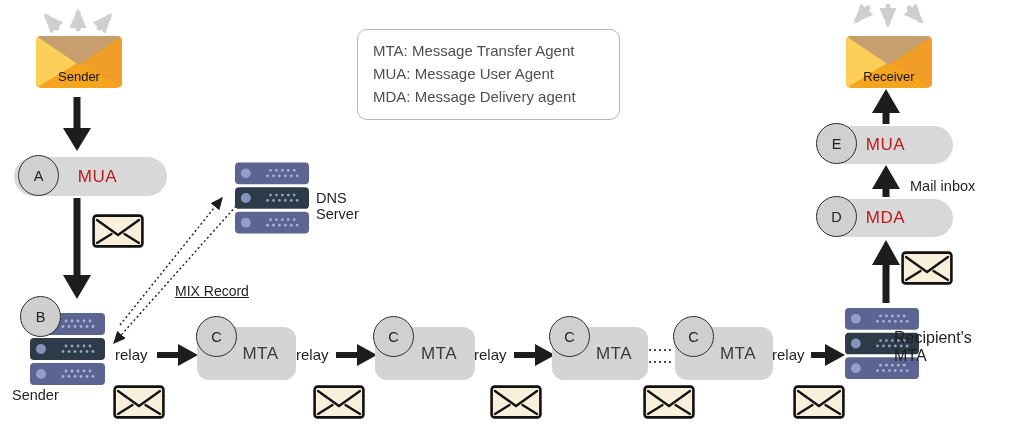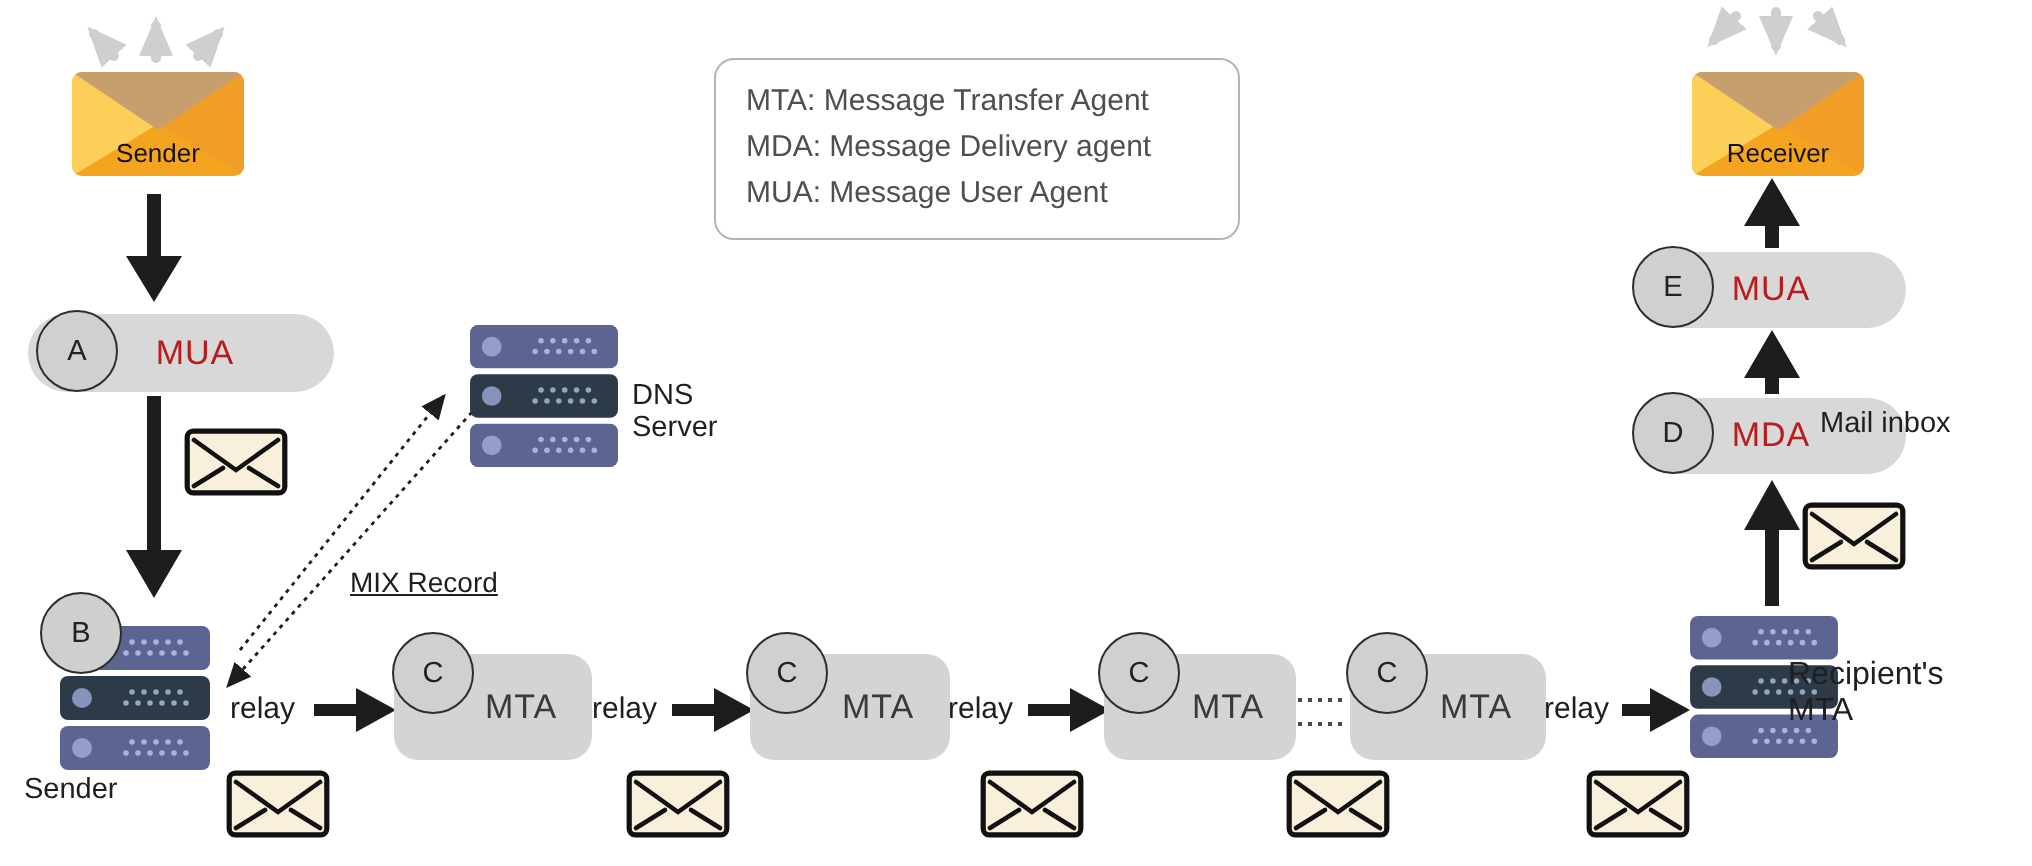--- a/index.html
+++ b/index.html
@@ -103,22 +103,22 @@
     </g>
 
     <g stroke="#4a4a4a" stroke-width="2" stroke-dasharray="2 3">
       <line x1="649" y1="350" x2="673" y2="350"></line>
       <line x1="649" y1="362" x2="673" y2="362"></line>
     </g>
   </svg>
 
   <div class="legend">
     <div>MTA: Message Transfer Agent</div>
+    <div>MUA: Message User Agent</div>
     <div>MDA: Message Delivery agent</div>
-    <div>MUA: Message User Agent</div>
   </div>
 
   <div class="big-env" style="left:36px;top:36px;">
     <svg width="86" height="52" viewBox="0 0 86 52">
       <defs>
           <clipPath id="envclip1">
             <rect x="0" y="0" width="86" height="52" rx="5"></rect>
           </clipPath>
         </defs>
       <g clip-path="url(#envclip1)">
@@ -373,21 +373,21 @@
     <span>D</span>
   </div>
 
   <div class="pill" style="left:818px;top:126px;width:135px;height:38px;">
     <span>MUA</span>
   </div>
   <div class="badge" style="left:816px;top:123px;">
     <span>E</span>
   </div>
 
-  <div class="lbl" style="left:910px;top:178px;font-size:14.5px;margin-top:26px;">Mail inbox</div>
+  <div class="lbl" style="left:910px;top:178px;font-size:14.5px;">Mail inbox</div>
 
   <svg class="env-icon" style="left:92px;top:214px;" width="52" height="34" viewBox="0 0 52 34">
     <rect x="1.6" y="1.6" width="48.8" height="30.8" rx="3" fill="#f8f0da" stroke="#111" stroke-width="2.6"></rect>
     <path d="M5,6 L26,21 L47,6 M5,29 L19.5,20 M47,29 L32.5,20" fill="none" stroke="#111" stroke-width="2.3" stroke-linecap="round"></path>
   </svg>
   <svg class="env-icon" style="left:113px;top:385px;" width="52" height="34" viewBox="0 0 52 34">
     <rect x="1.6" y="1.6" width="48.8" height="30.8" rx="3" fill="#f8f0da" stroke="#111" stroke-width="2.6"></rect>
     <path d="M5,6 L26,21 L47,6 M5,29 L19.5,20 M47,29 L32.5,20" fill="none" stroke="#111" stroke-width="2.3" stroke-linecap="round"></path>
   </svg>
   <svg class="env-icon" style="left:313px;top:385px;" width="52" height="34" viewBox="0 0 52 34">

